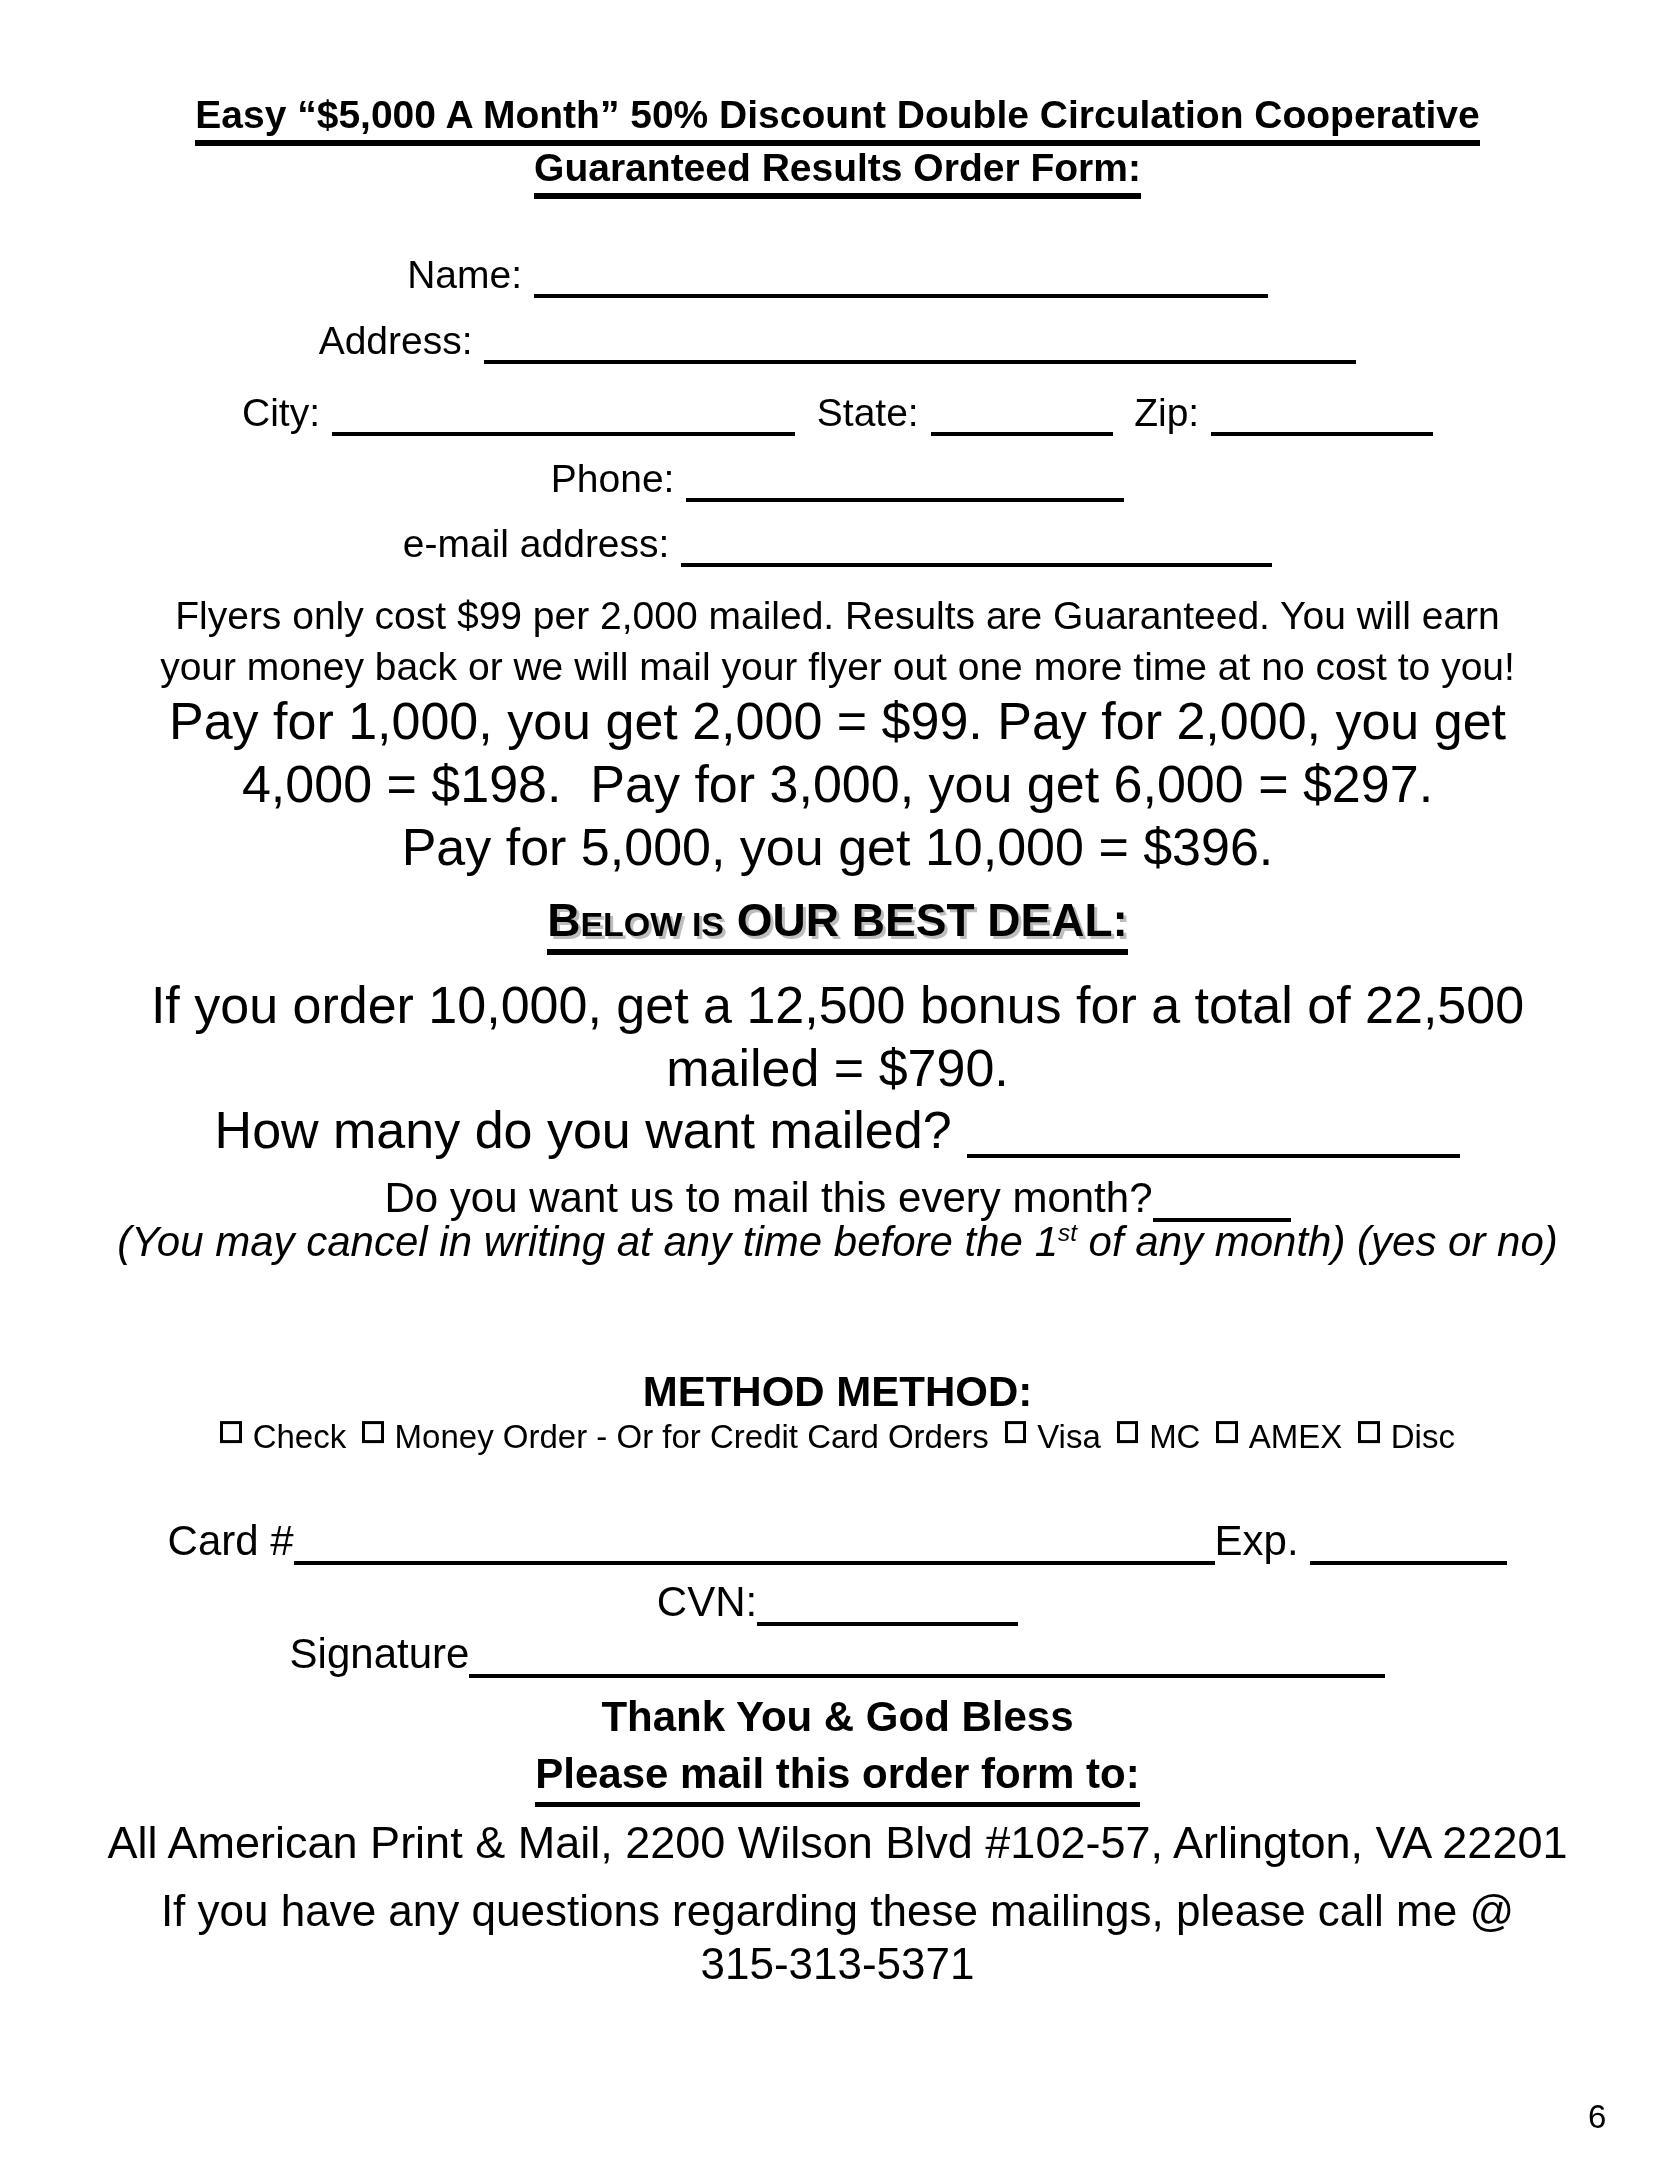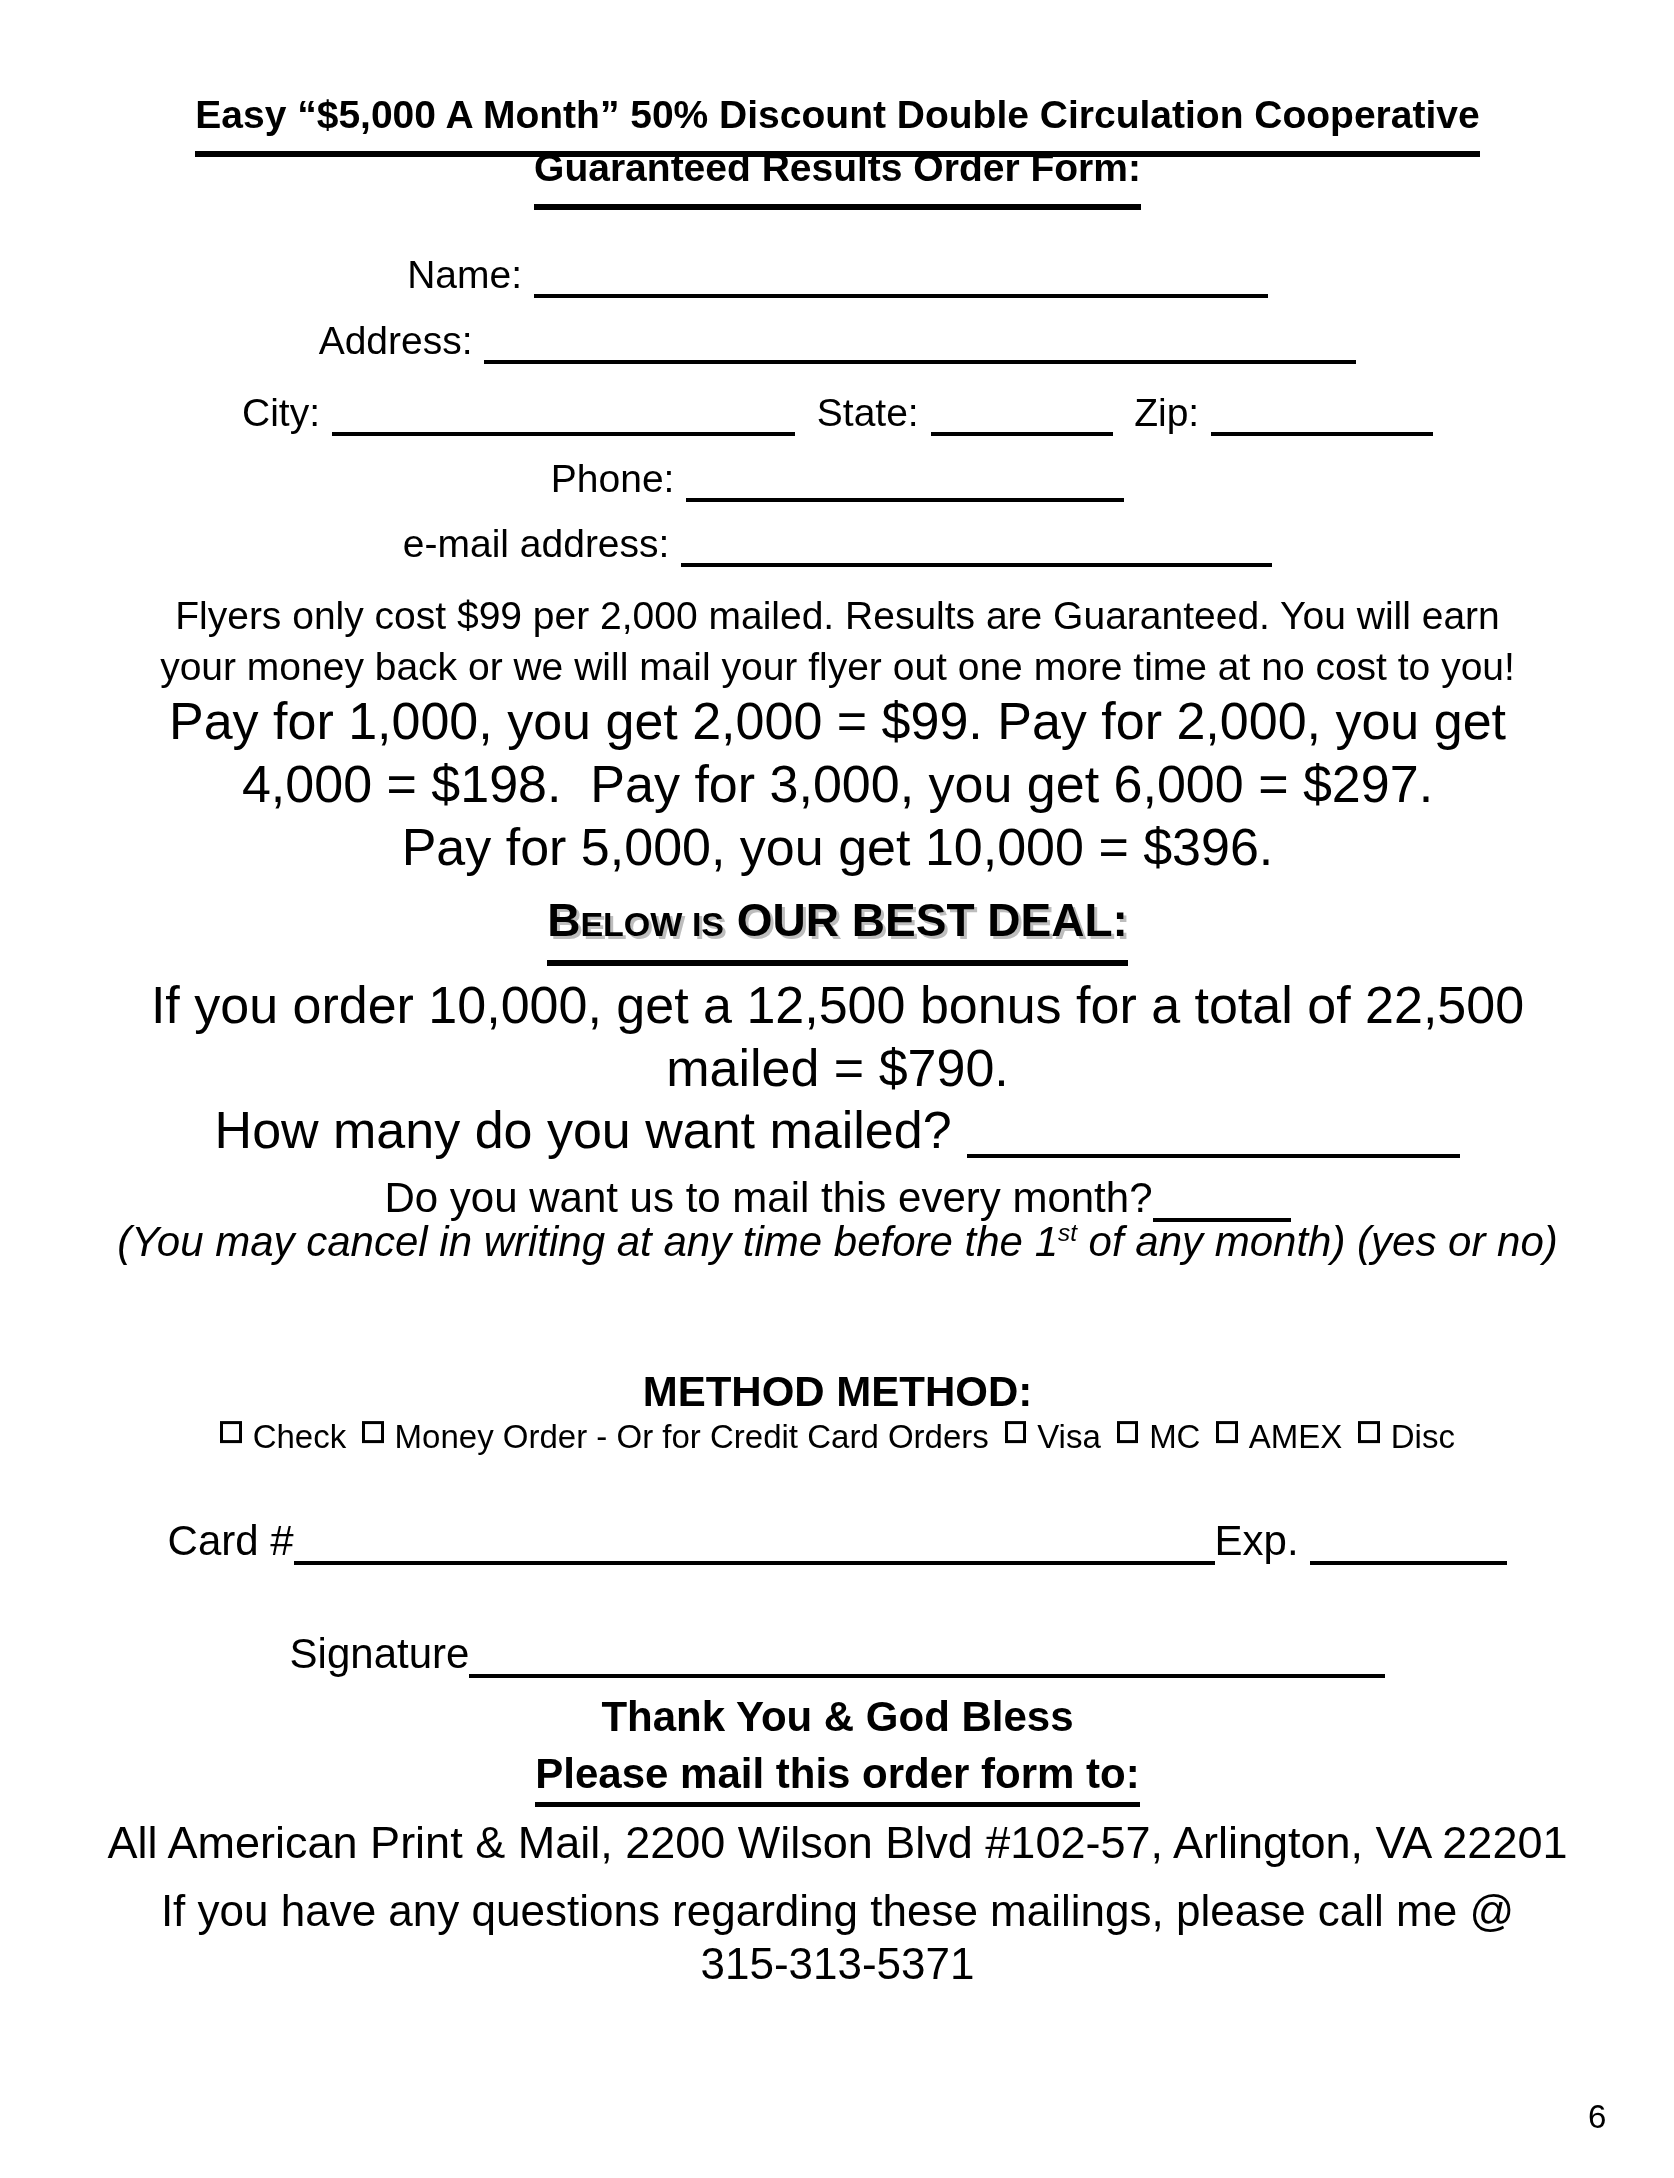--- a/index.html
+++ b/index.html
@@ -3,21 +3,21 @@
 <meta charset="utf-8">
 <style>
   html,body{margin:0;padding:0;background:#fff;}
   .page{position:relative;width:1675px;height:2178px;background:#ffffff;overflow:hidden;
         font-family:"Liberation Sans","DejaVu Sans",sans-serif;color:#000;}
   .line{position:absolute;left:0;width:100%;text-align:center;white-space:nowrap;line-height:1;}
   .f40{font-size:39px}.f43{font-size:42px}.f44{font-size:33px}.f45{font-size:44px}.f46{font-size:45px}.f53{font-size:52px}
   .b{font-weight:bold}
   .i{font-style:italic}
   .lh52{line-height:51px}.lh64{line-height:63px}
-  .u7{display:inline-block;border-bottom:6.9px solid #000;padding-bottom:17px;}
+  .u7{display:inline-block;border-bottom:6.9px solid #000;padding-bottom:6px;}
   .u6{display:inline-block;border-bottom:5.9px solid #000;padding-bottom:7px;}
   .blank{display:inline-block;border-bottom:4.9px solid #000;height:0.85em;margin-bottom:-9.9px;}
   .gap{margin-left:11.8px;}
   .shadowed{text-shadow:3px 3px 0 #bdbdbd;}
   .bd-small{font-size:0.74em;}
   .cb{display:inline-block;width:15.8px;height:15.8px;border:3px solid #000;transform:translateY(-4.9px);margin-right:10.8px;}
   .opt{margin:0 7.9px;}
   sup{font-size:0.58em;vertical-align:super;line-height:0;}
   .ws{white-space:pre;}
 </style>
@@ -83,20 +83,23 @@
   <div class="line f43 b" style="top:1371px">METHOD METHOD:</div>
 
   <div class="line f44" style="top:1420px">
     <span class="opt"><span class="cb"></span><span>Check</span></span><span class="opt"><span class="cb"></span><span>Money Order - Or for Credit Card Orders</span></span><span class="opt"><span class="cb"></span><span>Visa</span></span><span class="opt"><span class="cb"></span><span>MC</span></span><span class="opt"><span class="cb"></span><span>AMEX</span></span><span class="opt"><span class="cb"></span><span>Disc</span></span>
   </div>
 
   <div class="line f43" style="top:1520px">
     <span>Card #</span><span class="blank" style="width:921px"></span><span>Exp.</span><span class="blank gap" style="width:197px"></span>
   </div>
 
+  <div class="line f43" style="top:1581px">
+    <span>CVN:</span><span class="blank" style="width:261px"></span>
+  </div>
 
   <div class="line f43" style="top:1633px">
     <span>Signature</span><span class="blank" style="width:916px"></span>
   </div>
 
   <div class="line f43 b" style="top:1696px">Thank You &amp; God Bless</div>
 
   <div class="line f43 b" style="top:1753px">
     <span class="u6">Please mail this order form to:</span>
   </div>

